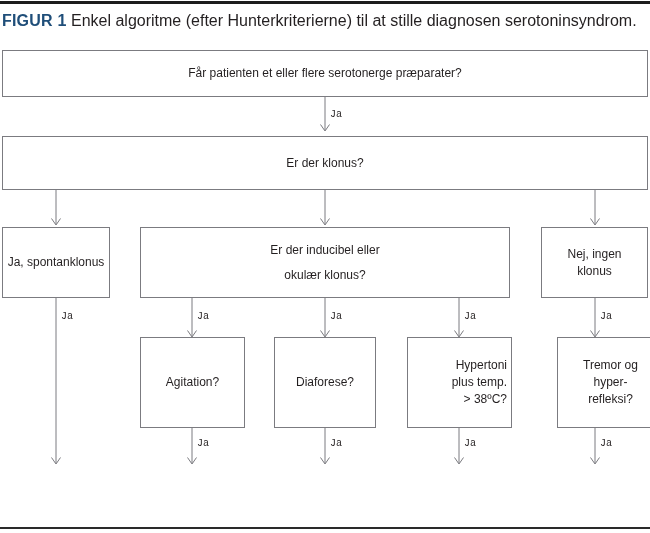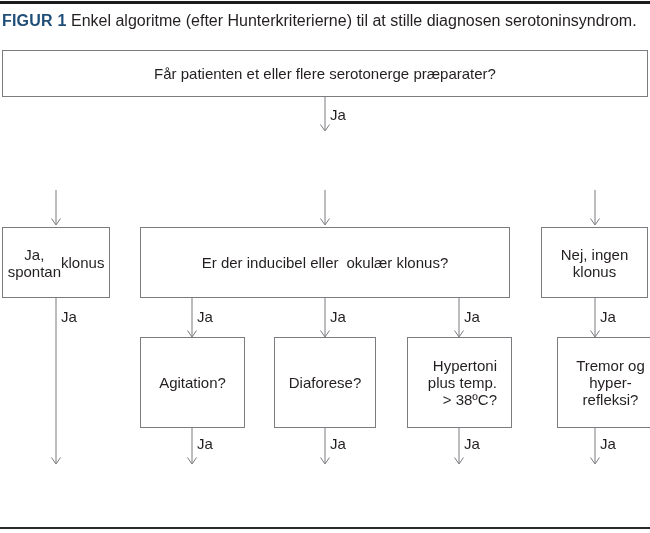--- a/index.html
+++ b/index.html
@@ -51,34 +51,35 @@
   }
   .node {
     position: absolute;
     box-sizing: border-box;
     border: 1px solid #7b7b80;
     background: #ffffff;
     display: flex;
     align-items: center;
     justify-content: center;
     text-align: center;
-    font-size: 15px;
+    font-size: 12px;
     line-height: 17px;
     color: #231f20;
-    padding: 2px 14px;
+    padding: 2px 4px;
   }
   .node span {
     display: block;
   }
   .edge-label {
     position: absolute;
-    font-size: 15px;
+    font-size: 10px;
     line-height: 13px;
     color: #231f20;
     white-space: nowrap;
+    font-family: Liberation Mono, monospace;
   }
   svg.connectors {
     position: absolute;
     left: 0;
     top: 0;
     width: 650px;
     height: 533px;
     pointer-events: none;
   }
   svg.connectors line,
@@ -120,27 +121,30 @@
     <path d="M325,428 L325,463 M320.5,457.5 L325,464 L329.5,457.5"></path>
     <path d="M459,428 L459,463 M454.5,457.5 L459,464 L463.5,457.5"></path>
     <path d="M595,428 L595,463 M590.5,457.5 L595,464 L599.5,457.5"></path>
   </svg>
 
   <div class="node" style="left:2px; top:50px; width:646px; height:47px;">
     <span>Får patienten et eller flere serotonerge præparater?</span>
   </div>
   <div class="edge-label" style="left:330px; top:108px;">Ja</div>
 
+  <div class="node" style="left:2px; top:136px; width:646px; height:54px;">
+    <span>Er der klonus?</span>
+  </div>
 
   <div class="node" style="left:2px; top:227px; width:108px; height:71px; flex-direction:row;">
     <span>Ja, spontan</span>
     <span>klonus</span>
   </div>
 
-  <div class="node" style="left:140px; top:227px; width:370px; height:71px; gap:8px;">
+  <div class="node" style="left:140px; top:227px; width:370px; height:71px; flex-direction:column;gap:8px;">
     <span>Er der inducibel eller</span>
     <span>okulær klonus?</span>
   </div>
 
   <div class="node" style="left:541px; top:227px; width:107px; height:71px; flex-direction:column;">
     <span>Nej, ingen</span>
     <span>klonus</span>
   </div>
 
   <div class="edge-label" style="left:61px; top:310px;">Ja</div>

